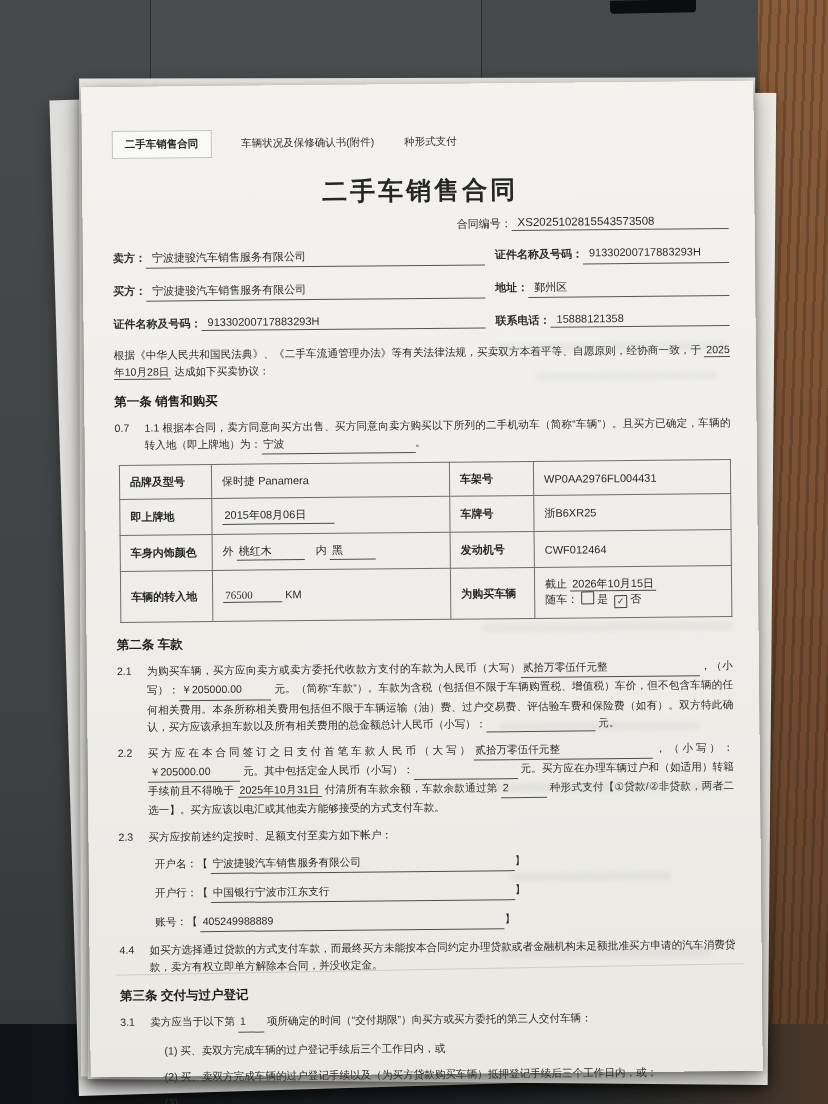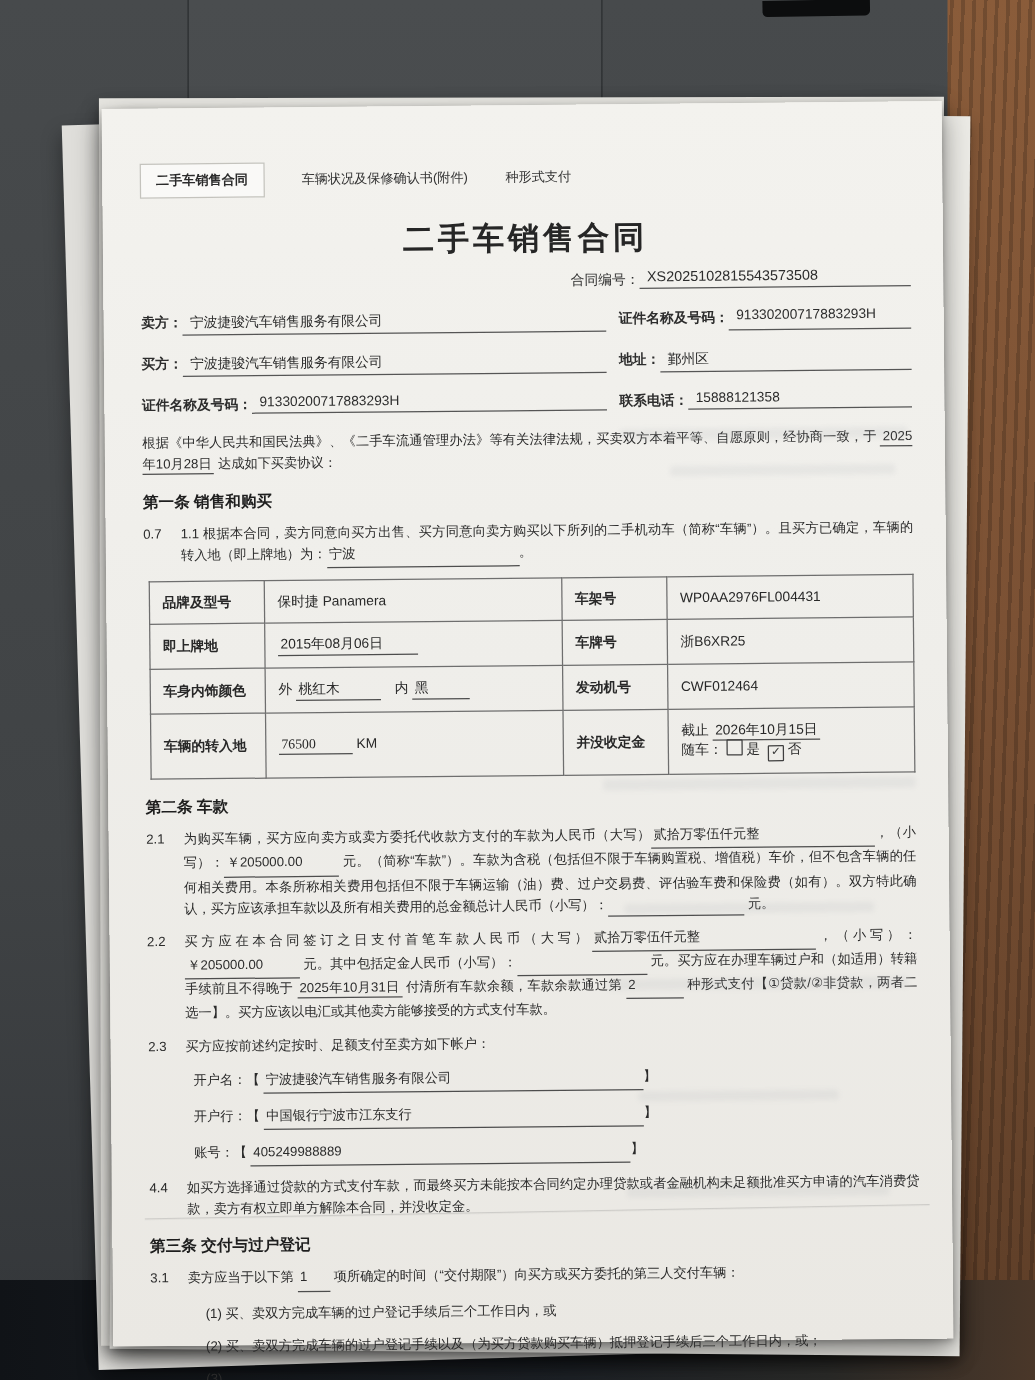--- a/index.html
+++ b/index.html
@@ -161,21 +161,21 @@
       </tr>
       <tr>
         <td class="lbl">车身内饰颜色</td>
         <td><span>外 </span><span class="u ub" style="min-width: 64px; font-family: Liberation Mono, monospace;">桃红木</span><span>　内 </span><span class="u ub" style="min-width: 42px;">黑</span></td>
         <td class="lbl">发动机号</td>
         <td><span>CWF012464</span></td>
       </tr>
       <tr>
         <td class="lbl">车辆的转入地</td>
         <td><span class="u ub" style="min-width: 55px; font-family: Liberation Serif, serif;">76500</span><span> KM</span></td>
-        <td class="lbl">并没收定金</td>
+        <td class="lbl">为购买车辆</td>
         <td><span>截止 </span><span class="u">2026年10月15日</span><br><span>随车：</span><span class="cbx"></span><span>是 </span><span class="cbx on">✓</span><span>否</span></td>
       </tr>
     </tbody>
       </table>
 
     <div class="sec-h">第二条 车款</div>
     <div class="clause">
       <div class="cnum">2.1</div>
       <div class="ctext"><span>为购买车辆，买方应向卖方或卖方委托代收款方支付的车款为人民币（大写）</span><span class="u ub" style="min-width: 175px;">贰拾万零伍仟元整</span><span>，（小写）：</span><span class="u ub" style="min-width: 88px;">￥205000.00</span><span> 元。（简称“车款”）。车款为含税（包括但不限于车辆购置税、增值税）车价，但不包含车辆的任何相关费用。本条所称相关费用包括但不限于车辆运输（油）费、过户交易费、评估验车费和保险费（如有）。双方特此确认，买方应该承担车款以及所有相关费用的总金额总计人民币（小写）：</span><span class="u ub" style="min-width: 105px;"></span><span> 元。</span></div>
     </div>

